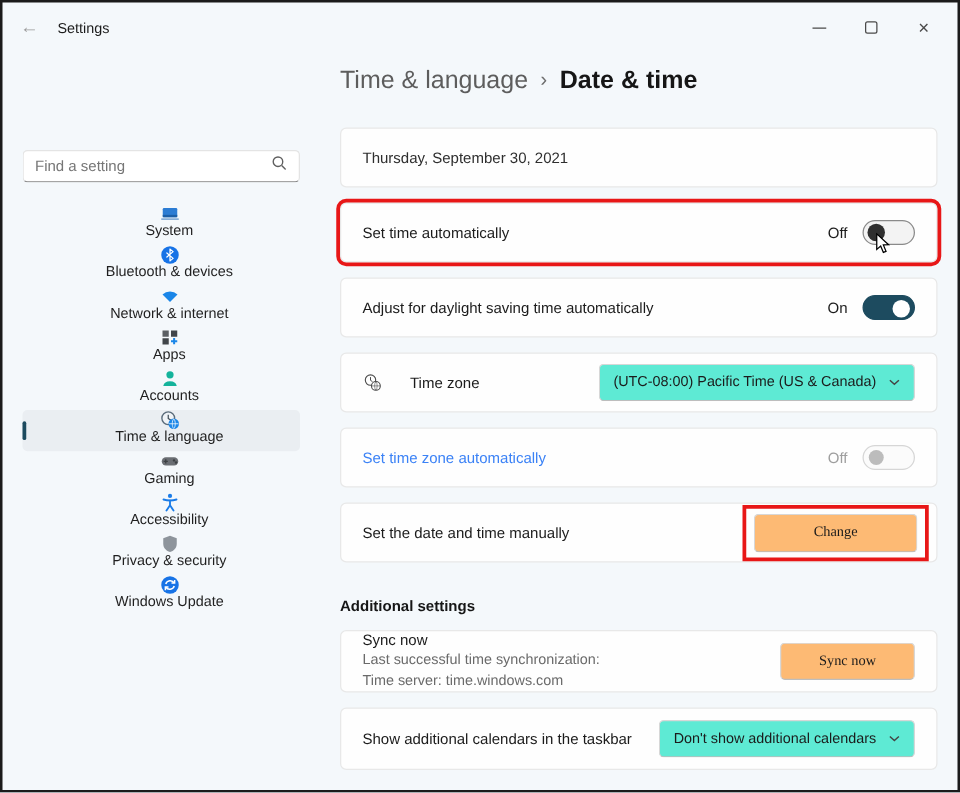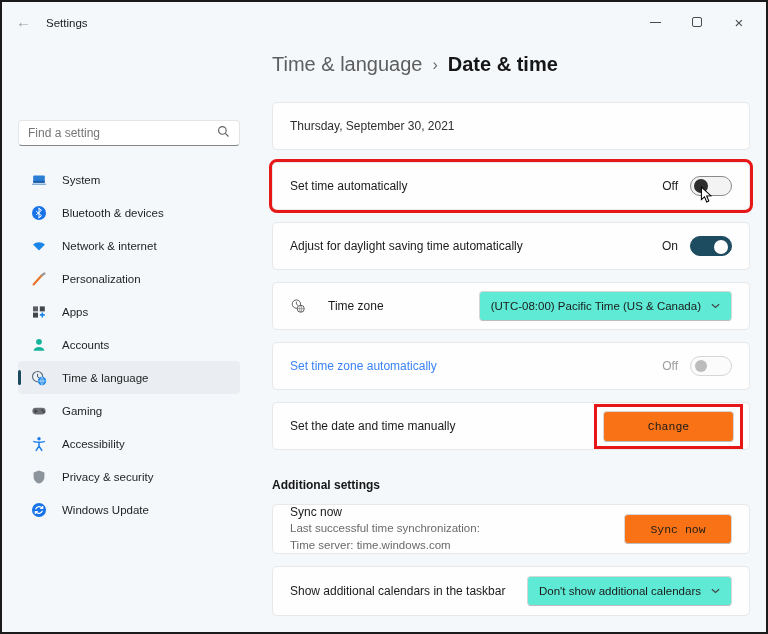--- a/index.html
+++ b/index.html
@@ -24,22 +24,22 @@
     height:26px; background:#ffffff; border:1px solid #e4e4e4; border-bottom:1px solid #868686;
     border-radius:4px; display:flex; align-items:center; padding:0 9px;
   }
   .search-box input {
     border:none; outline:none; flex:1; font-size:12px; color:#1b1b1b; background:transparent;
     font-family:inherit;
   }
   .search-box input::placeholder { color:#767676; }
   .nav { margin-top:17px; }
   .nav-item {
-    position:relative; height:33px; display:flex; align-items:center; gap:15px;
-    padding-left:13px; border-radius:4px; font-size:11.5px; color:#1f1f1f; cursor:default;
+    position:relative; height:33px; display:flex; align-items:center; 
+    padding-left:13px; border-radius:4px; font-size:11.5px; color:#1f1f1f; cursor:default;flex-direction:column;
   }
   .nav-item.selected { background:#eaeef2; }
   .nav-item.selected::before {
     content:""; position:absolute; left:0; top:9px; width:3px; height:15px;
     border-radius:2px; background:#1d4b5f;
   }
   .nav-icon { width:16px; height:16px; flex:0 0 16px; display:flex; }
   .nav-icon svg { width:16px; height:16px; }
   
   .main { position:absolute; left:270px; top:48px; width:478px; }
@@ -66,22 +66,22 @@
   .toggle.disabled { background:#fbfbfb; border-color:#d6d6d6; }
   .toggle.disabled .knob { background:#bcbcbc; }
   .cursor-overlay { position:absolute; left:9px; top:9px; width:13px; z-index:3; }
   
   .dropdown {
     height:30px; background:#5eead4; border:1px solid #d7d7d7; border-bottom-color:#bdbdbd;
     border-radius:4px; display:flex; align-items:center; gap:10px; padding:0 11px;
     font-size:11.5px; color:#1b1b1b; white-space:nowrap;
   }
   .btn {
-    background:#f97316; border:1px solid #d7d7d7; border-bottom-color:#bdbdbd; border-radius:4px;
-    font-size:11.5px; color:#1b1b1b; font-family:Liberation Mono, monospace; height:31px; cursor:default;
+    background:#fdba74; border:1px solid #d7d7d7; border-bottom-color:#bdbdbd; border-radius:4px;
+    font-size:11.5px; color:#1b1b1b; font-family:Liberation Serif, serif; height:31px; cursor:default;
   }
   .btn.change { width:131px; }
   .btn.sync { width:108px; height:30px; }
   .red-wrap { border:3px solid #e81717; padding:4px 6px; margin-right:-11px; display:flex; }
   .section-heading { font-size:12px; font-weight:700; color:#161616; margin:28px 0 12px 0; }
   .card.tall { height:50px; align-items:center; }
   .sync-lines { flex:1; display:flex; flex-direction:column; gap:1px; }
   .sync-title { font-size:12px; color:#1b1b1b; }
   .sync-sub { font-size:11.5px; color:#6a6a6a; line-height:1.4; }
   .card.last { height:50px; margin-bottom:0; }
@@ -138,29 +138,20 @@
           </span>
         <span>Bluetooth &amp; devices</span>
       </div>
       <div class="nav-item">
         <span class="nav-icon">
             <svg viewBox="0 0 16 16">
               <path d="M8 12.5 L2 6.6 A8.8 8.8 0 0 1 14 6.6 Z" fill="#1a86e8"></path>
             </svg>
           </span>
         <span>Network &amp; internet</span>
-      </div>
-      <div class="nav-item">
-        <span class="nav-icon">
-            <svg viewBox="0 0 16 16">
-              <path d="M2.6 13.4 L10.6 4.6" stroke="#e8762c" stroke-width="2.2" stroke-linecap="round"></path>
-              <path d="M11 4.2 L13.4 2.6" stroke="#9a9a9a" stroke-width="2.4" stroke-linecap="round"></path>
-            </svg>
-          </span>
-        <span>Personalization</span>
       </div>
       <div class="nav-item">
         <span class="nav-icon">
             <svg viewBox="0 0 16 16">
               <rect x="2" y="2.4" width="5" height="5" fill="#5b5f63"></rect>
               <rect x="2" y="8.6" width="5" height="5" fill="#41464a"></rect>
               <rect x="8.8" y="2.4" width="5" height="5" fill="#41464a"></rect>
               <path d="M11.3 8.4v5M8.8 10.9h5" stroke="#1a86e8" stroke-width="1.6"></path>
             </svg>
           </span>

